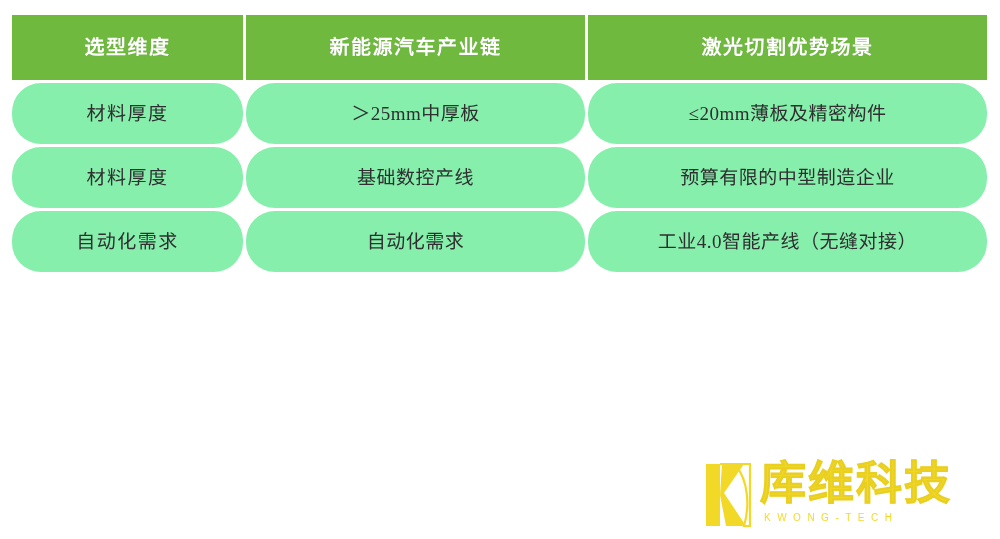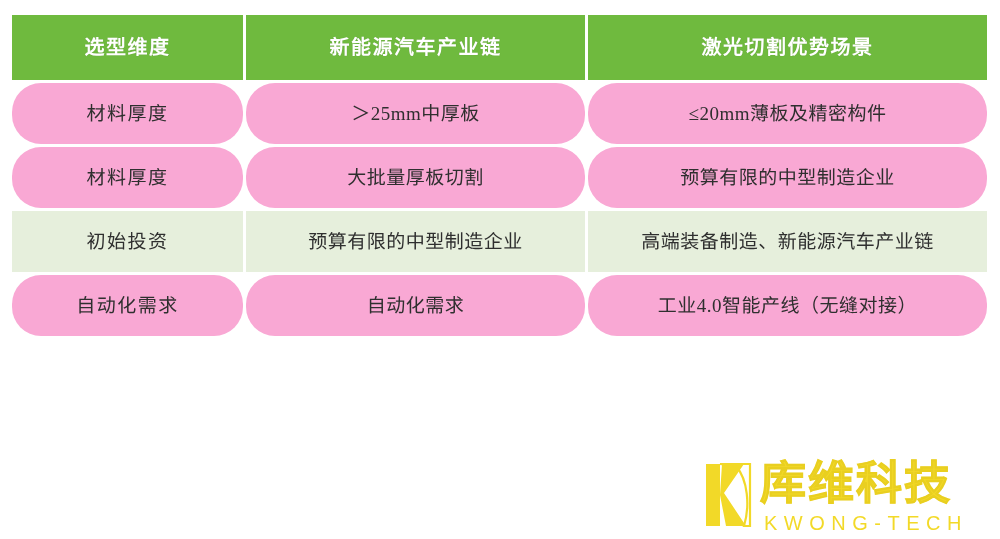--- a/index.html
+++ b/index.html
@@ -61,21 +61,21 @@
   }
 
   
   tbody tr { }
   tbody td {
     height: 61px;
     font-size: 19px;
     color: #2f2f2f;
     letter-spacing: 0.5px;
   }
-  tbody tr.row-dark td  { background: #f9a8d4; border-radius: 29px; }
+  tbody tr.row-dark td  { background: #86efac; border-radius: 29px; }
   tbody tr.row-light td { background: #e6efdc; }
 
   tbody td.dim-cell {
     letter-spacing: 1.5px;
   }
 
   
   #watermark {
     position: absolute;
     left: 700px;
@@ -102,21 +102,21 @@
     line-height: 50px;
     letter-spacing: 2px;
     color: #f2d718;
     -webkit-text-stroke: 1px #e8cc10;
   }
   #watermark .wm-en {
     position: absolute;
     left: 64px;
     top: 52px;
     font-family: "Liberation Sans", "DejaVu Sans", sans-serif;
-    font-size: 20px;
+    font-size: 10px;
     letter-spacing: 6.5px;
     color: #f2d718;
     font-weight: normal;
   }
 </style>
 </head>
 <body>
 
 <div id="canvas">
 
@@ -141,29 +141,24 @@
         <td class="dim-cell">材料厚度</td>
         <td>＞25mm中厚板</td>
         <td>≤20mm薄板及精密构件</td>
       </tr>
 
 
 
 
       <tr class="row-dark">
         <td class="dim-cell">材料厚度</td>
-        <td>大批量厚板切割</td>
+        <td>基础数控产线</td>
         <td>预算有限的中型制造企业</td>
       </tr>
 
-      <tr class="row-light">
-        <td class="dim-cell">初始投资</td>
-        <td>预算有限的中型制造企业</td>
-        <td>高端装备制造、新能源汽车产业链</td>
-      </tr>
 
       <tr class="row-dark">
         <td class="dim-cell">自动化需求</td>
         <td>自动化需求</td>
         <td>工业4.0智能产线（无缝对接）</td>
       </tr>
 
     </tbody>
   </table>
 

